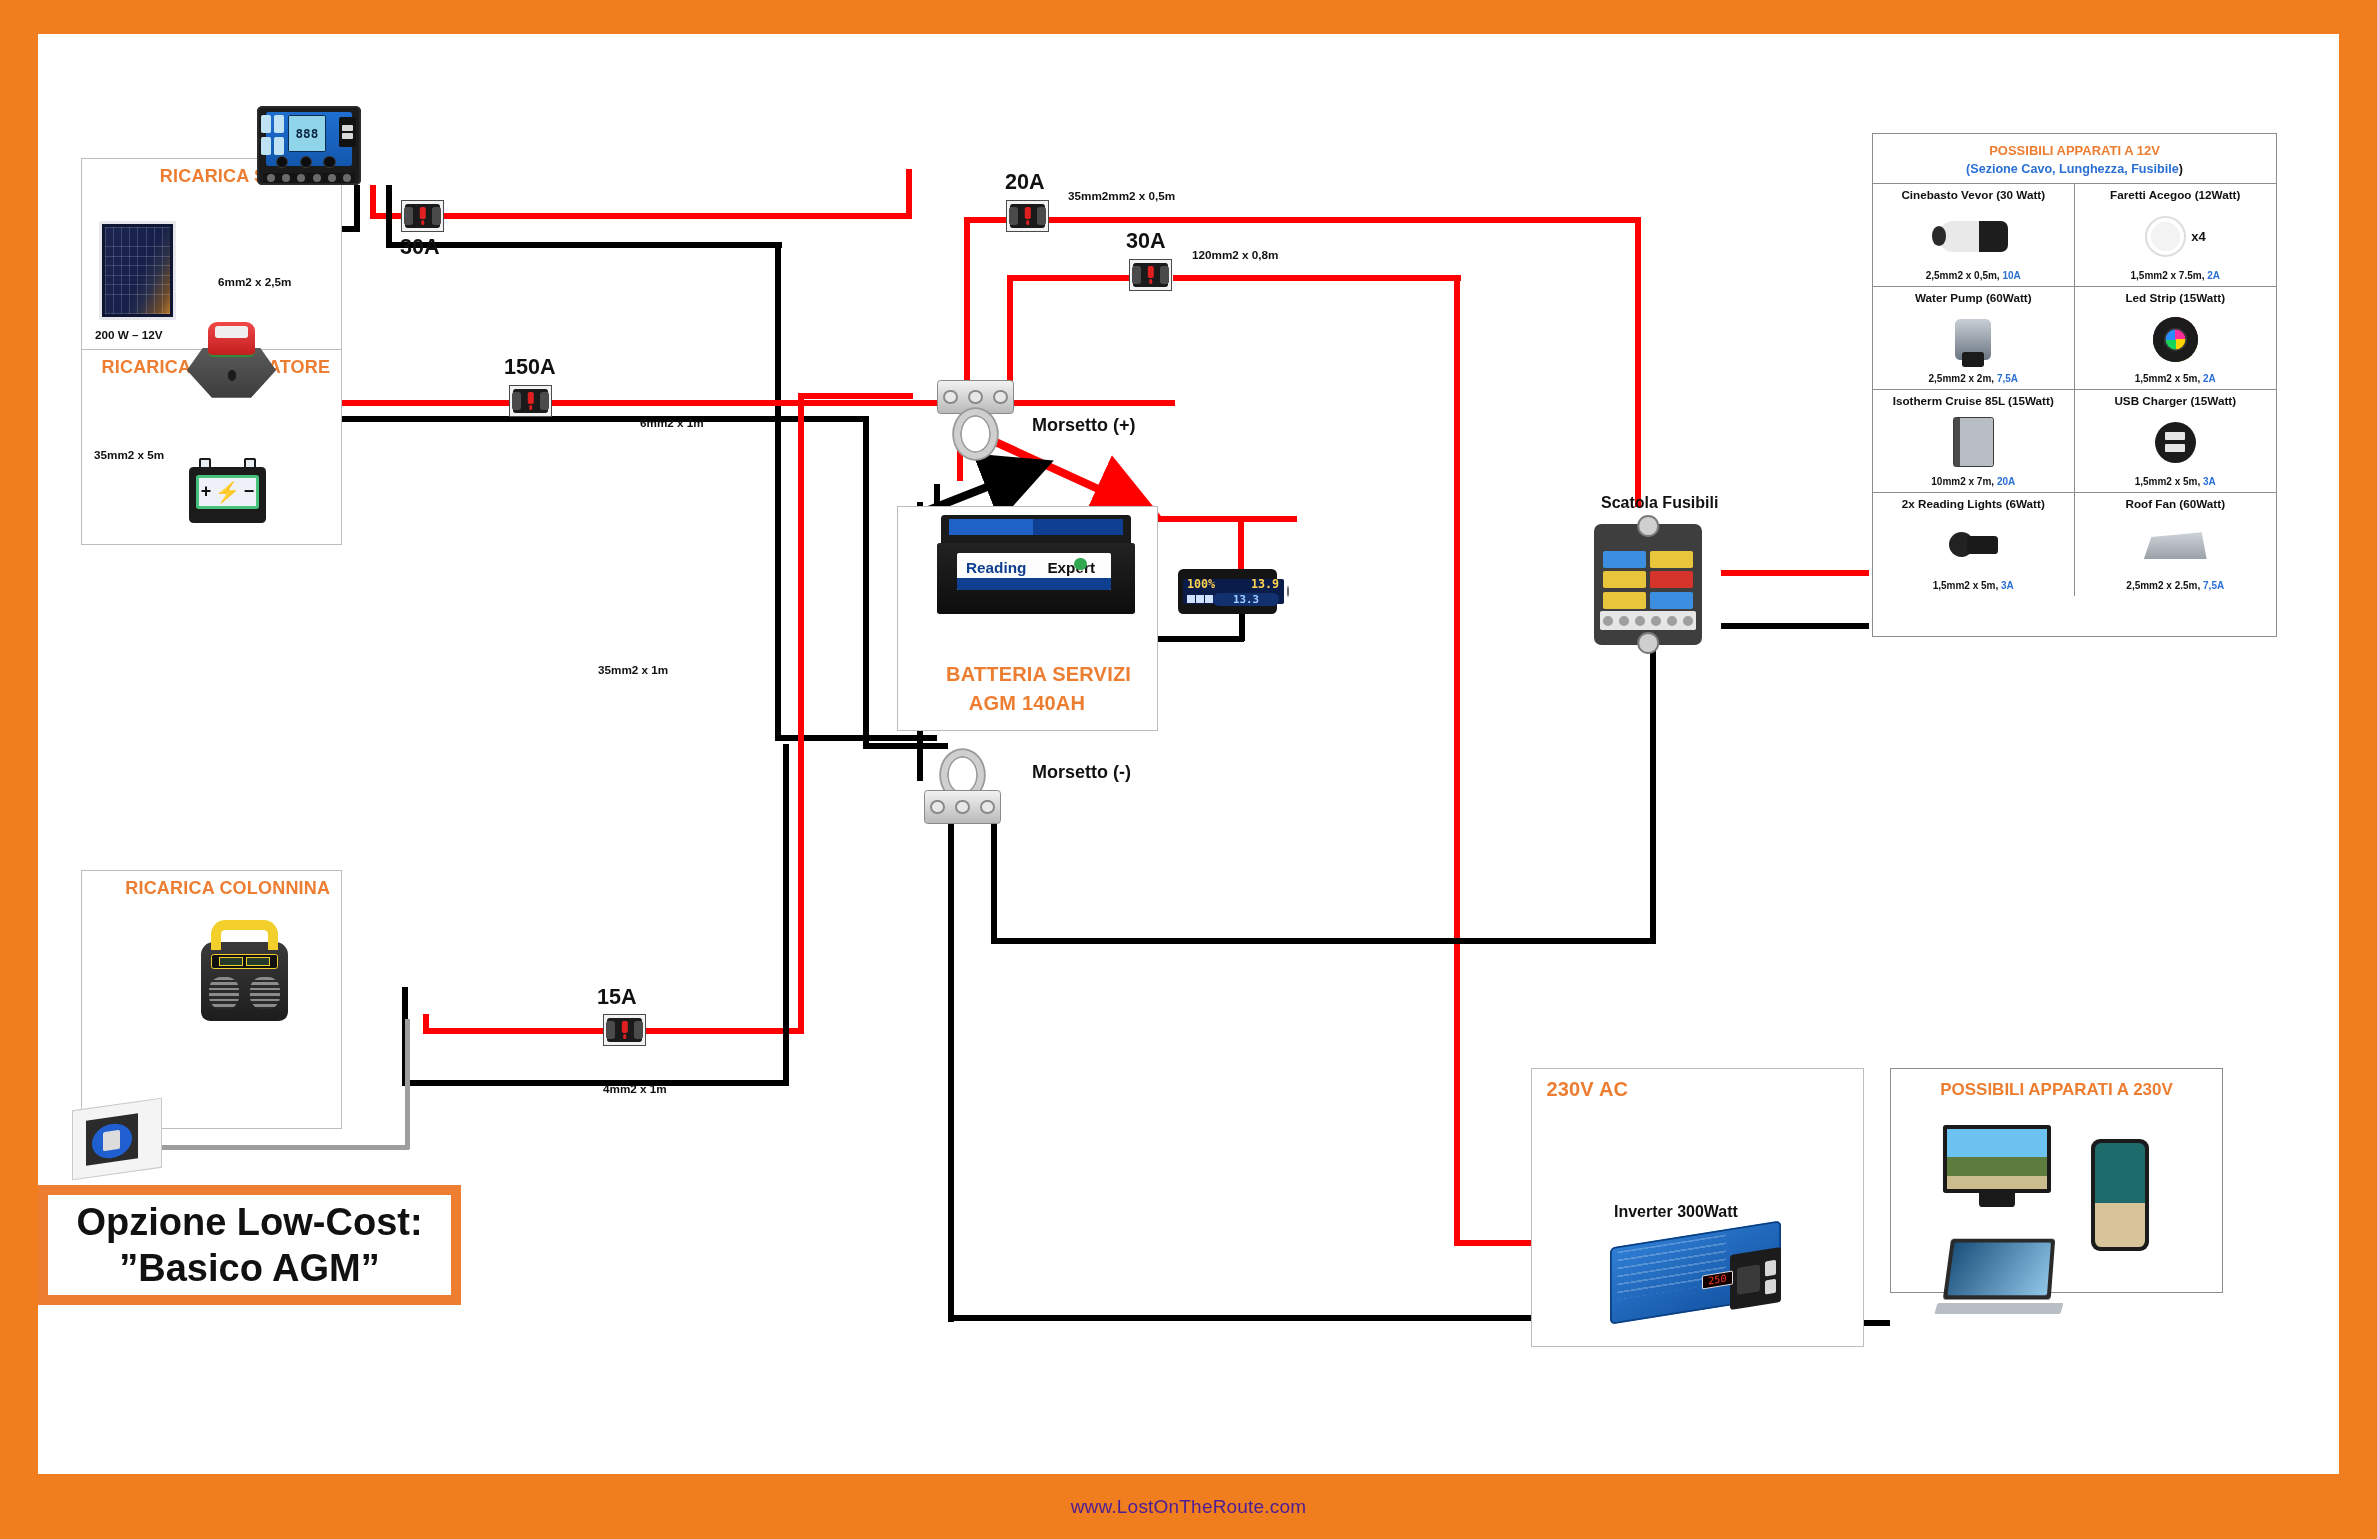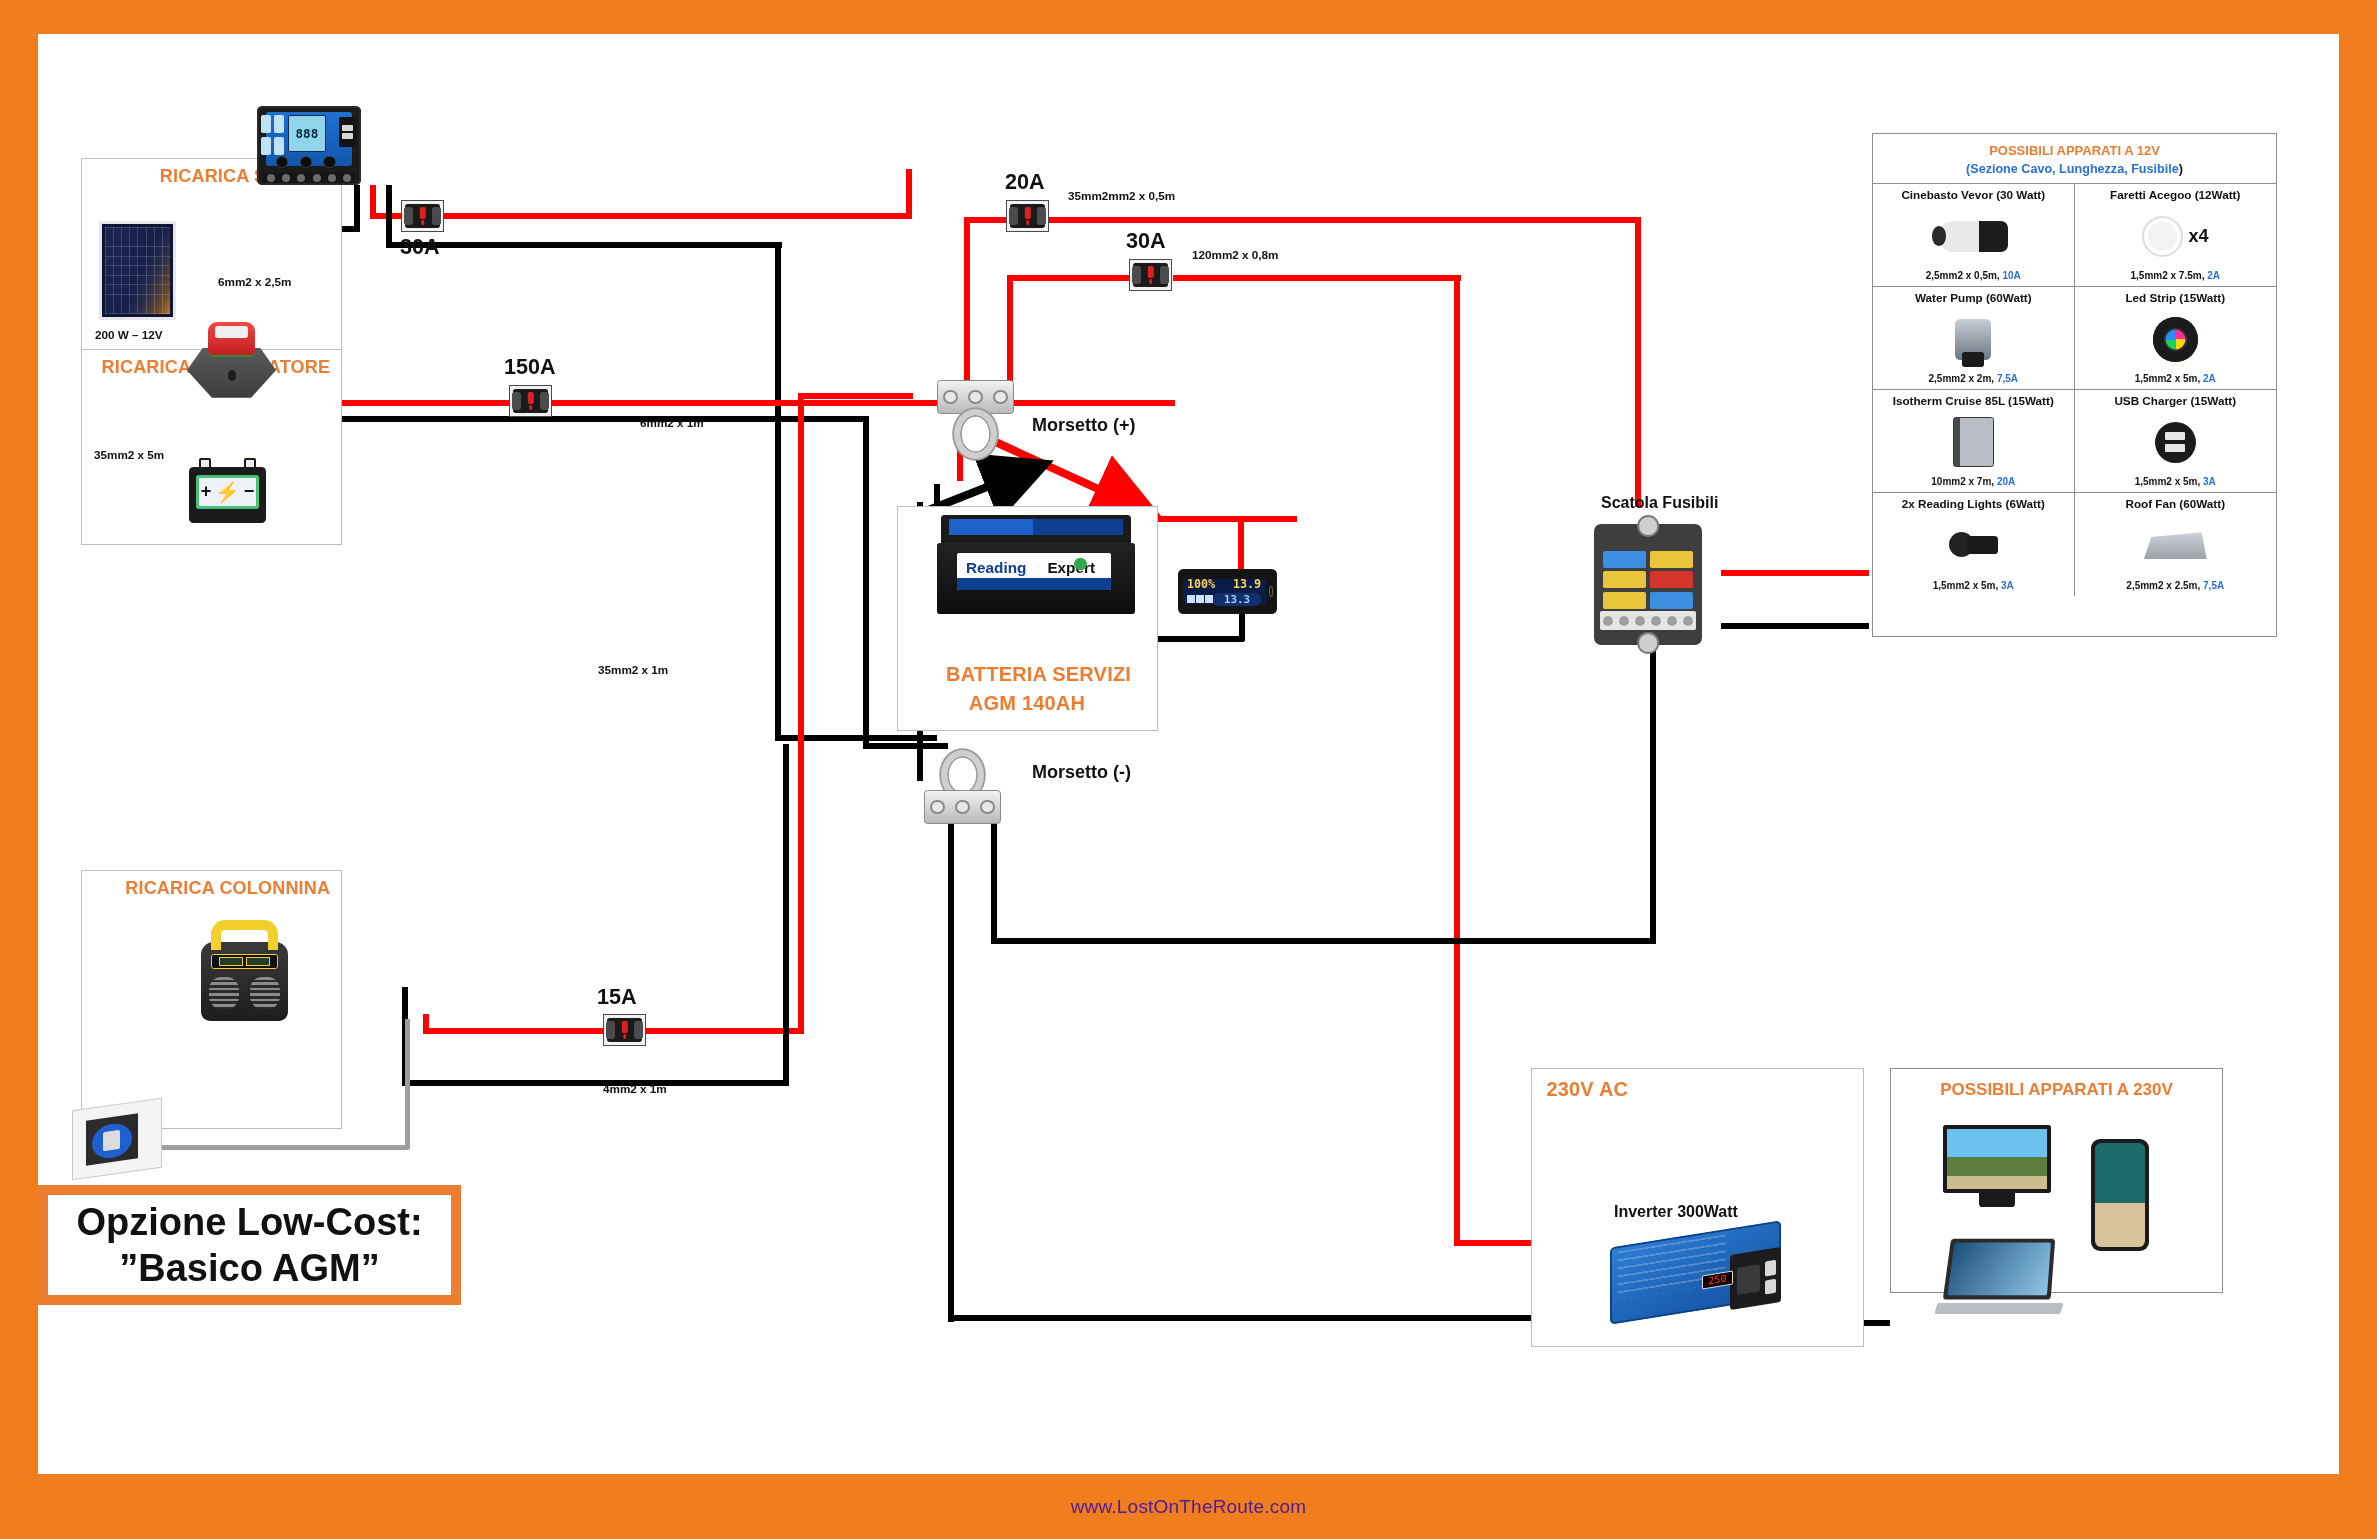--- a/index.html
+++ b/index.html
@@ -273,21 +273,21 @@
   }
   .monitor .row1 {
     display:flex; justify-content:space-between;
     font-family:"DejaVu Sans Mono", monospace; font-weight:bold; font-size:11.7px; color:#ffd34d;
   }
   .monitor .row2 { display:flex; justify-content:space-between; align-items:center; }
   .monitor .bars { display:flex; gap:0.9px; }
   .monitor .bars i { width:3.6px; height:8px; background:#cfe3ff; }
   .monitor .volt {
     font-family:"DejaVu Sans Mono", monospace; font-weight:bold; font-size:10.8px; color:#9fd0ff;
-    background:#13306e; padding:0 11px; border-radius:6px;
+    background:#13306e; padding:0 20px; border-radius:6px;
   }
   .monitor .pwr { width:10.8px; height:10.8px; border:1.8px solid #666; border-radius:50%; margin-left:3.6px; }
 
   
   .clamp { position:absolute; }
   .clamp .bar {
     position:absolute; left:0; top:0; width:100%; height:42%;
     background: linear-gradient(#f2f2f2,#b9b9b9);
     border:1.8px solid #8a8a8a; border-radius:3.6px;
     display:flex; justify-content:space-around; align-items:center;
@@ -393,21 +393,21 @@
     background: conic-gradient(#ff2d9a 0 25%, #ffd400 25% 50%, #18d45a 50% 75%, #2b8cff 75% 100%);
     box-shadow: inset 0 0 0 10.8px #1b1b1b, inset 0 0 0 12.6px #333; }
   .a-fridge { width:41px;height:50px;background:linear-gradient(90deg,#4a4a4a 0 16%,#b9bec4 16% 100%);border:1.8px solid #3a3a3a;border-radius:2.7px;}
   .a-usb { width:41px;height:41px;border-radius:50%;background:#1b1b1b; display:flex;flex-direction:column;gap:3.6px;align-items:center;justify-content:center;}
   .a-usb i{width:20px;height:8px;background:#e6e6e6;border-radius:0.9px;}
   .a-read { width:49px;height:31px;position:relative;}
   .a-read::before{content:"";position:absolute;left:0;top:1.8px;width:25px;height:25px;background:#222;border-radius:50%;}
   .a-read::after{content:"";position:absolute;right:0;top:5.4px;width:31px;height:18px;background:#1a1a1a;border-radius:3.6px;}
   .a-fan { width:63px;height:27px;background:linear-gradient(#cfd4d9,#9aa1a8);
     clip-path: polygon(0 100%, 12% 18%, 92% 0, 100% 100%); }
-  .x4 { font-size:18px; font-weight:bold; color:#111; }
+  .x4 { font-size:13px; font-weight:bold; color:#111; }
 
   
   #tbl230 { position:absolute; border:1.8px solid #8d8d8d; background:#fff; }
   #tbl230 .t { color:#ED7D31; font-weight:bold; font-size:17px; text-align:center; margin-top:10.8px; }
   .a-monitor { position:absolute; width:108px;height:68px;background:#1a1a1a;border-radius:2.7px;padding:3.6px;}
   .a-monitor .scr { width:100%;height:100%; background:linear-gradient(#6cc2f0 0 46%, #5e7c3e 46% 78%, #cbbd8e 78% 100%); }
   .a-monitor::after{content:"";position:absolute;left:50%;transform:translateX(-50%);bottom:-14.4px;width:36px;height:14.4px;background:#1a1a1a;border-radius:0 0 3.6px 3.6px;}
   .a-phone { position:absolute; width:58px;height:112px;background:#1b1b1b;border-radius:9px;padding:3.6px;}
   .a-phone .scr { width:100%;height:100%;border-radius:6.3px; background:linear-gradient(#1d6b6b 0 58%, #d8c49a 58% 100%); }
   .a-laptop { position:absolute; width:126px;height:76px;}

